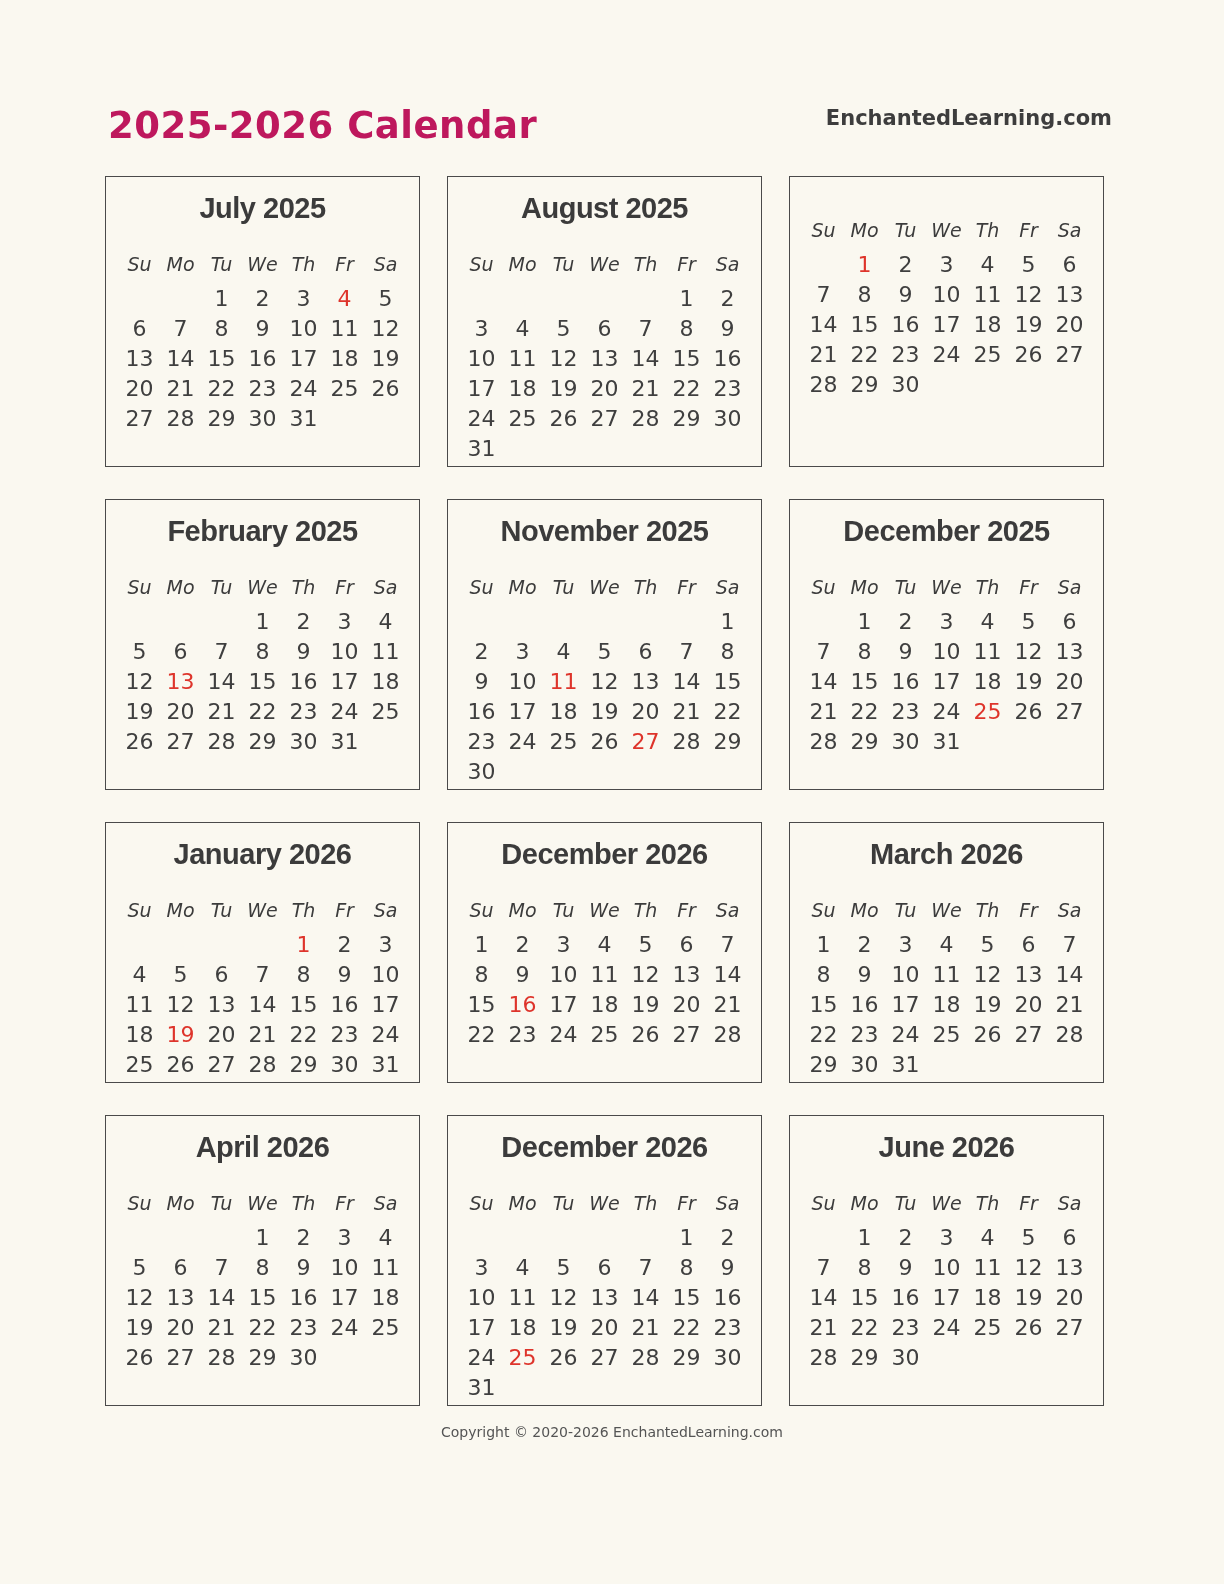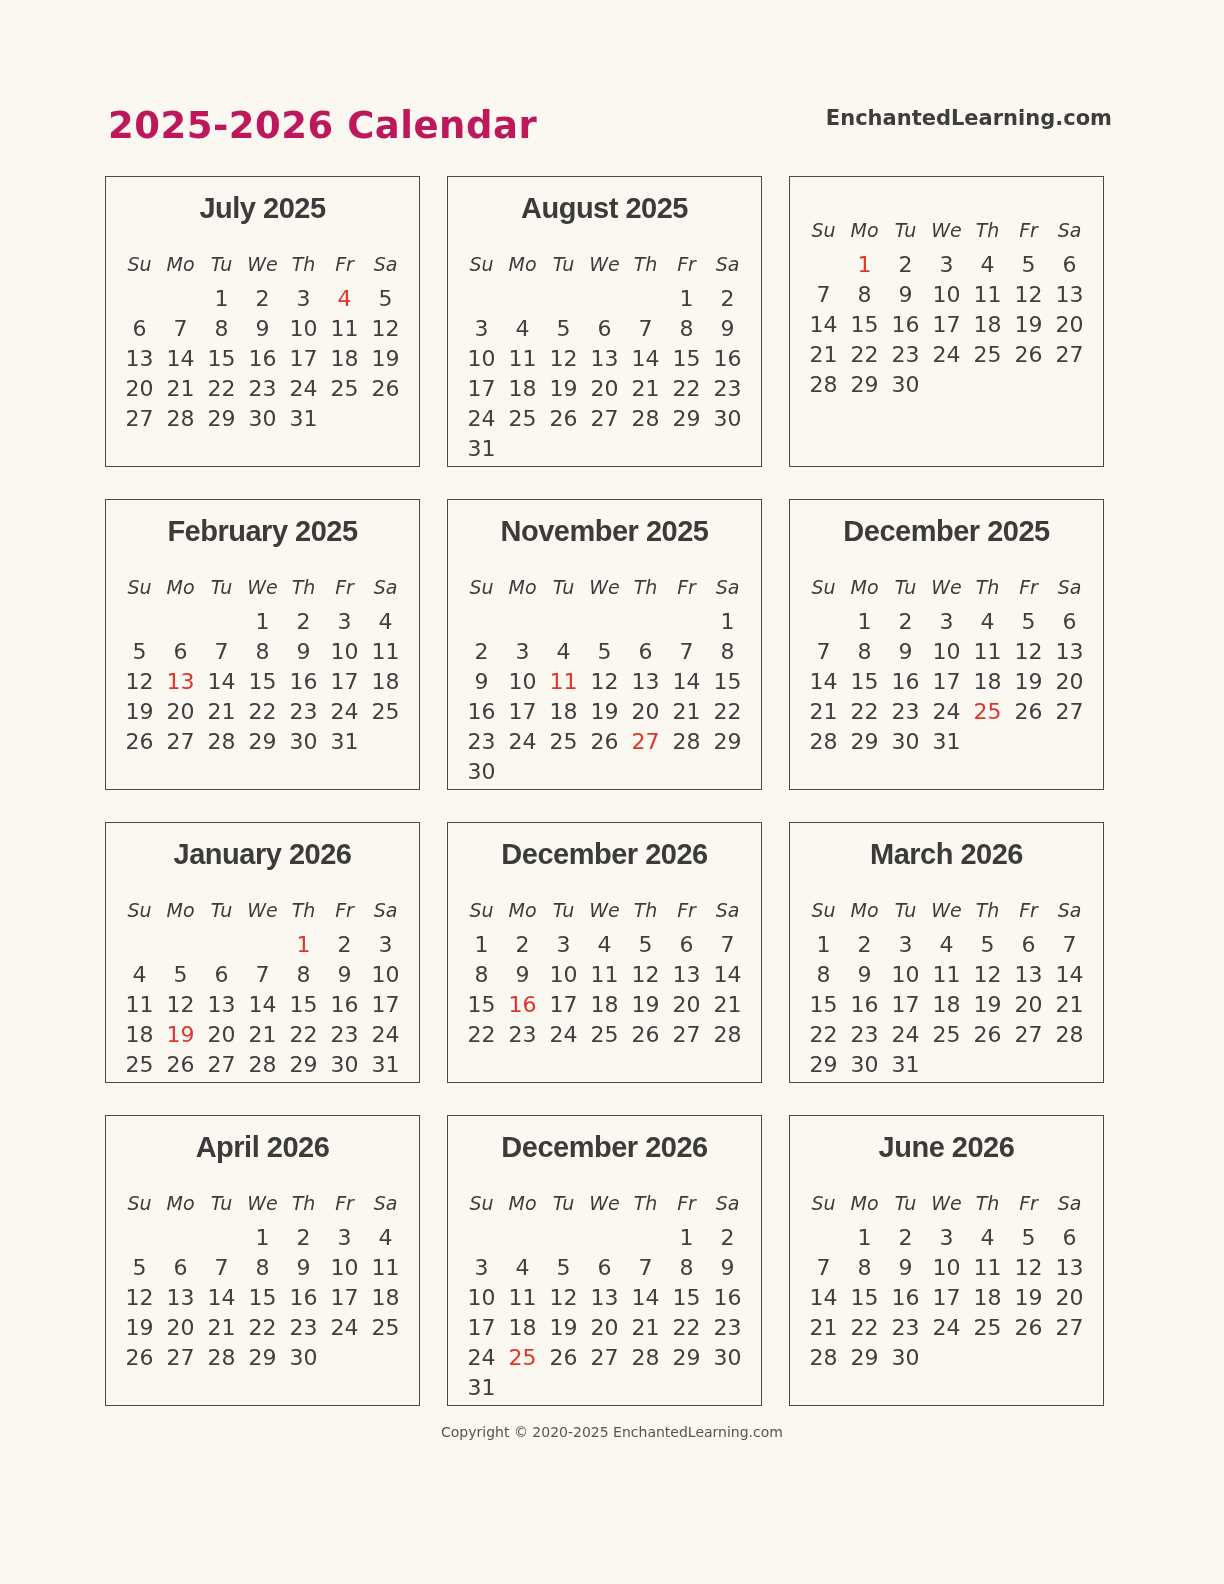--- a/index.html
+++ b/index.html
@@ -858,13 +858,13 @@
             <td></td>
             <td></td>
             <td></td>
             <td></td>
           </tr>
         </tbody>
     </table>
   </section>
 </main>
 
-<div class="footer-copyright">Copyright © 2020-2025 EnchantedLearning.com</div>
+<div class="footer-copyright">Copyright © 2020-2026 EnchantedLearning.com</div>
 
 </body></html>

